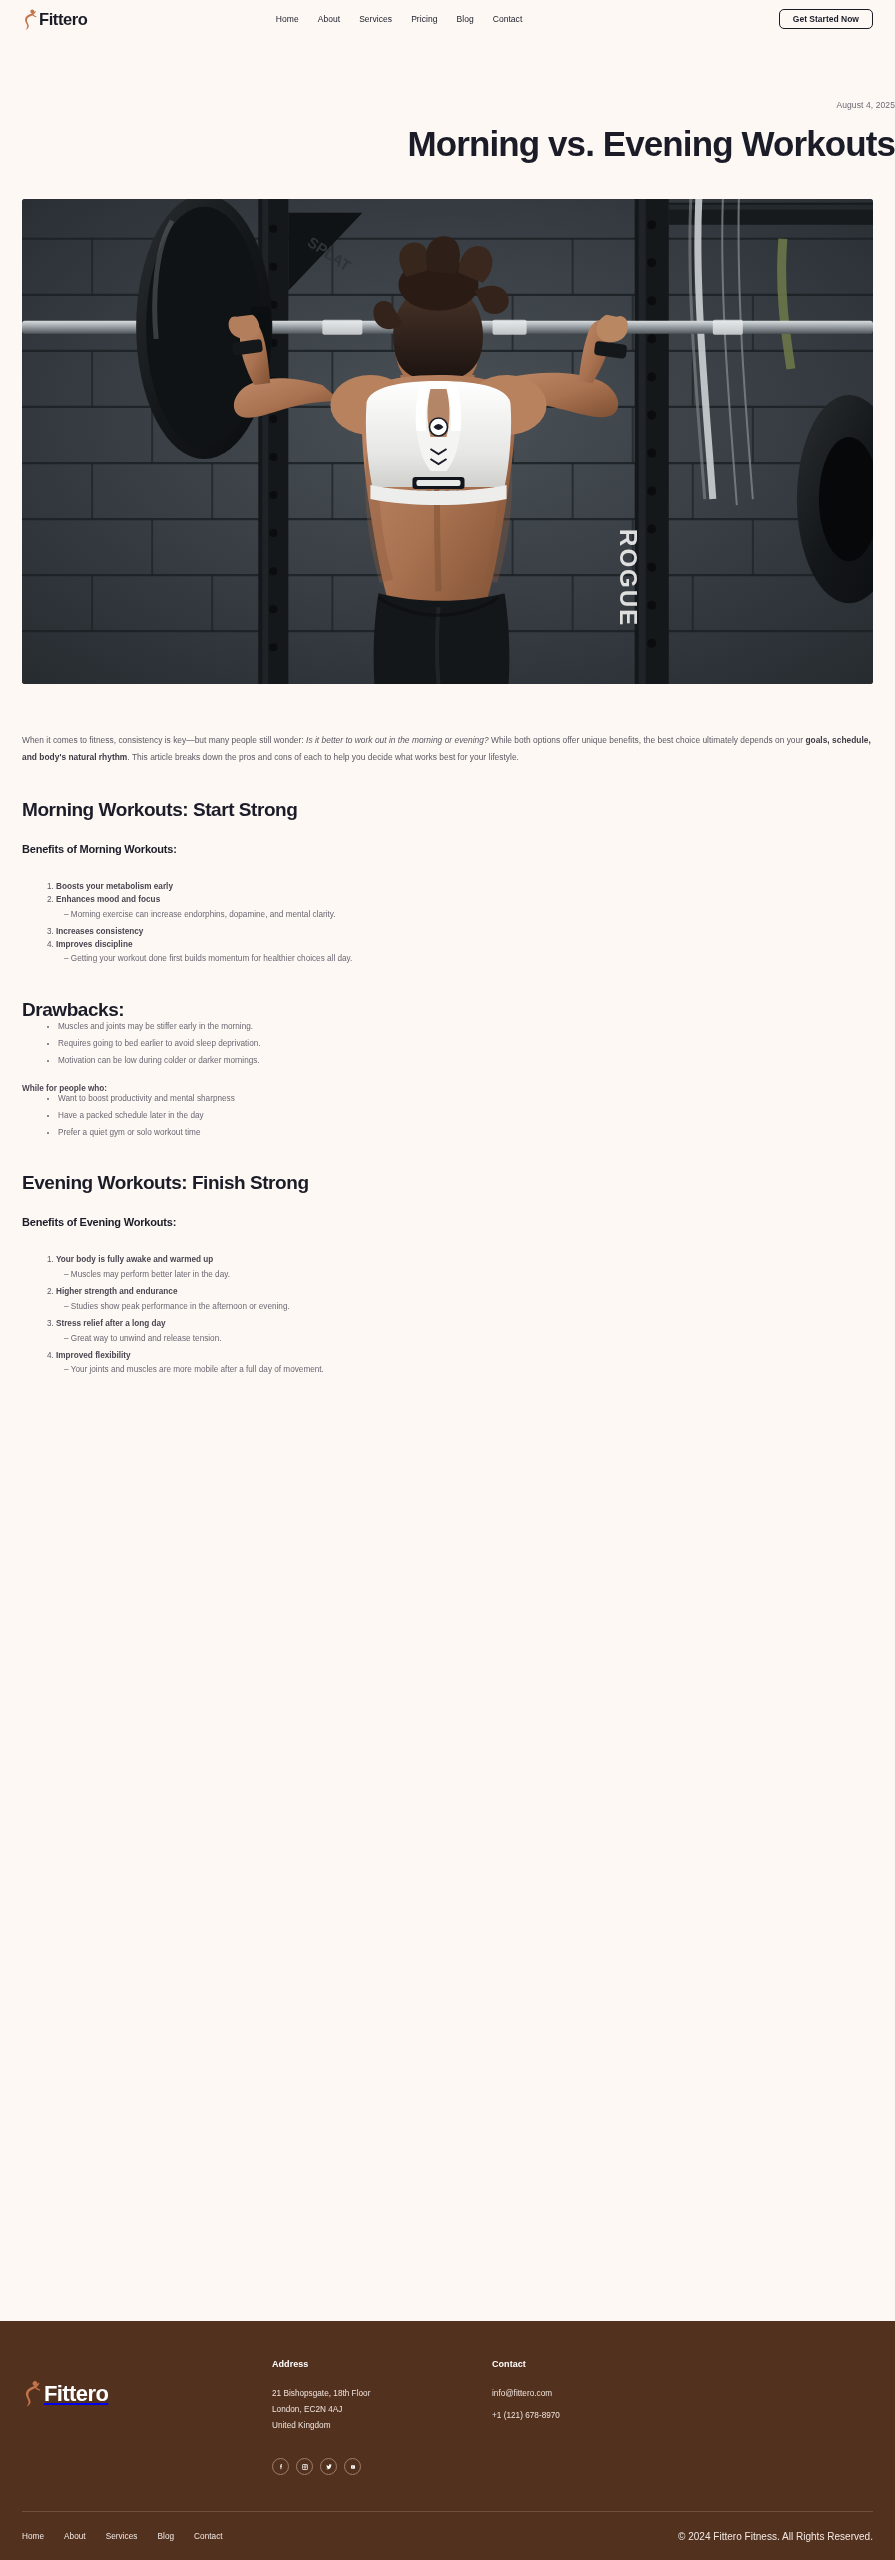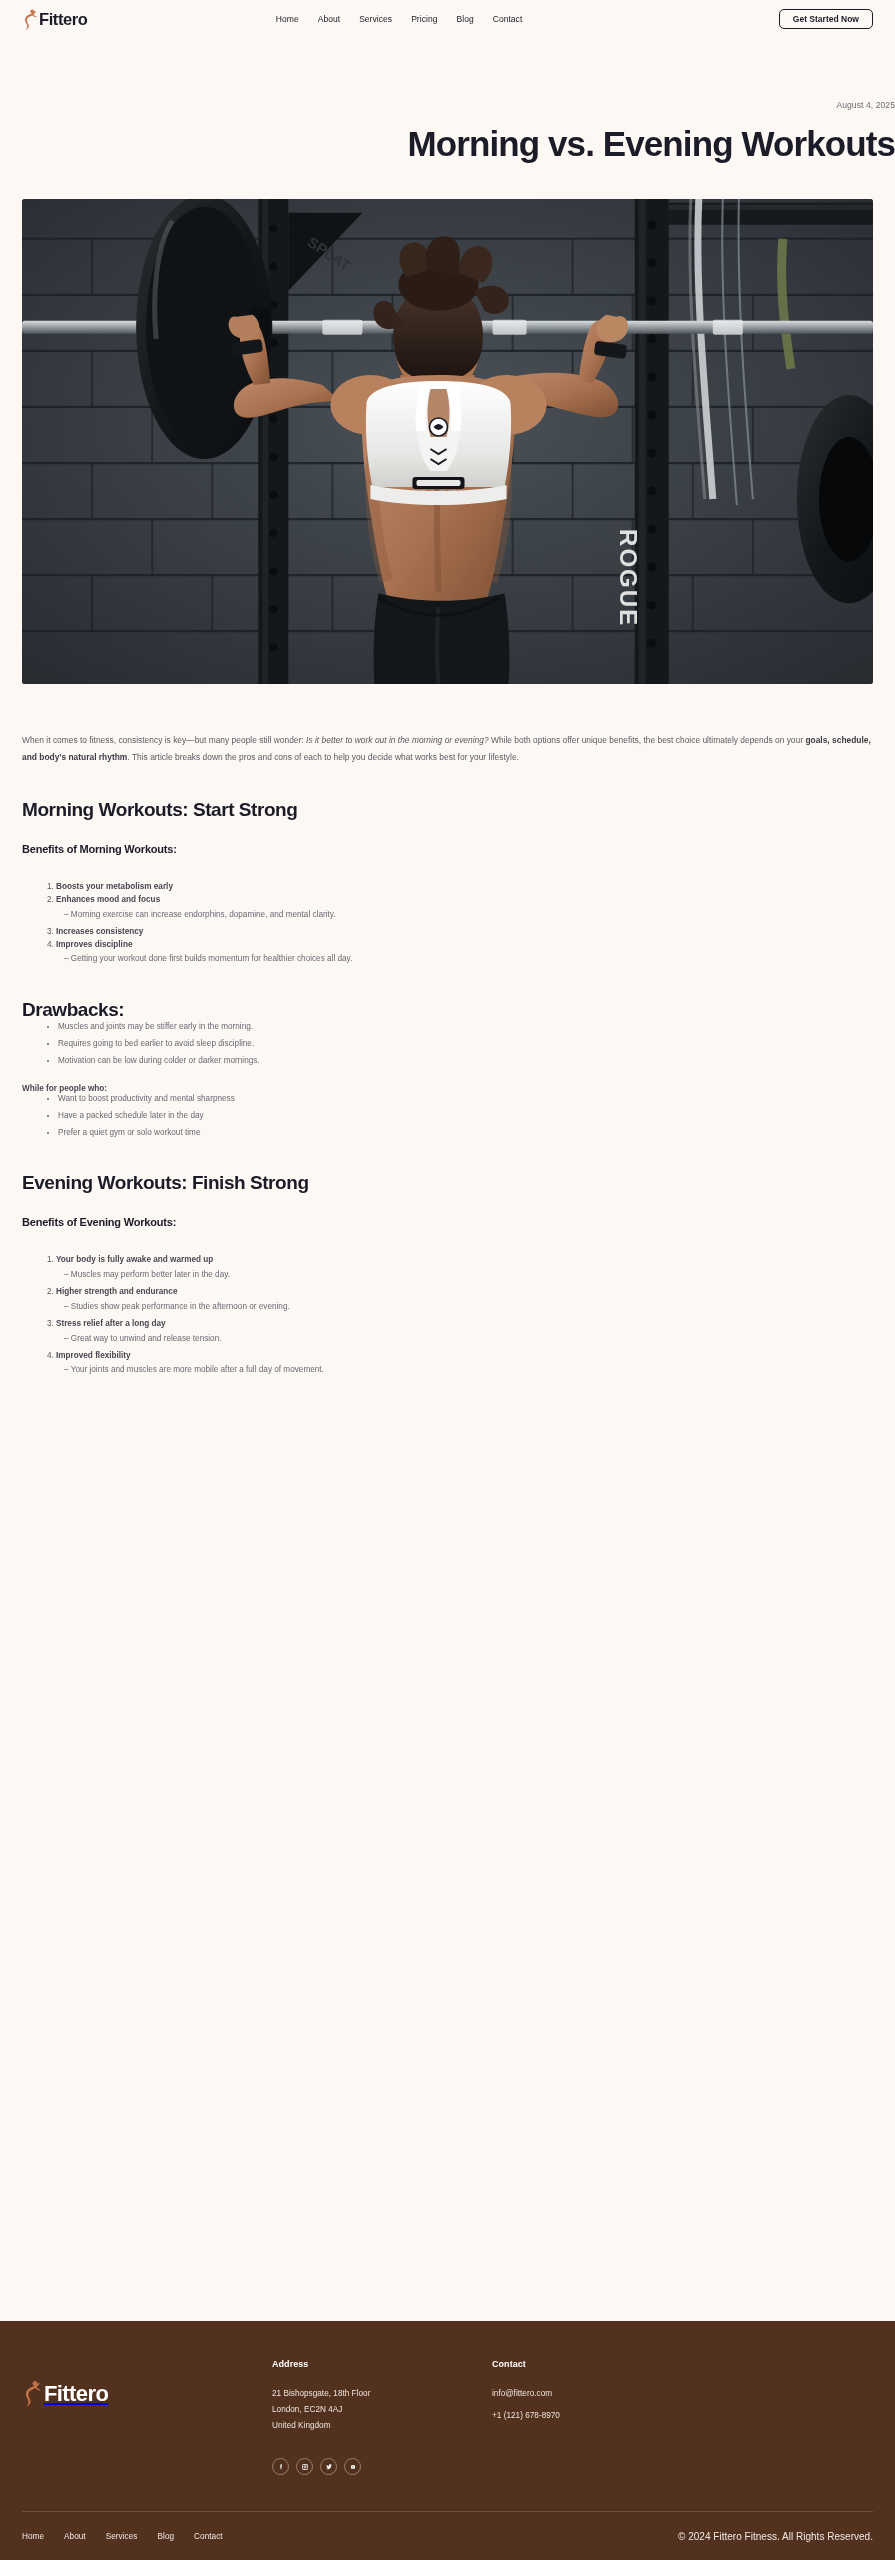--- a/index.html
+++ b/index.html
@@ -523,21 +523,21 @@
     </li>
     <li>
       <span class="item-title">Improves discipline</span>
       <span class="item-desc">– Getting your workout done first builds momentum for healthier choices all day.</span>
     </li>
   </ol>
 
   <h2 class="section-title">Drawbacks:</h2>
   <ul class="bullet-list">
     <li>Muscles and joints may be stiffer early in the morning.</li>
-    <li>Requires going to bed earlier to avoid sleep discipline.</li>
+    <li>Requires going to bed earlier to avoid sleep deprivation.</li>
     <li>Motivation can be low during colder or darker mornings.</li>
   </ul>
   <p class="lead-label">While for people who:</p>
   <ul class="bullet-list">
     <li>Want to boost productivity and mental sharpness</li>
     <li>Have a packed schedule later in the day</li>
     <li>Prefer a quiet gym or solo workout time</li>
   </ul>
 
   <h2 class="section-title">Evening Workouts: Finish Strong</h2>

